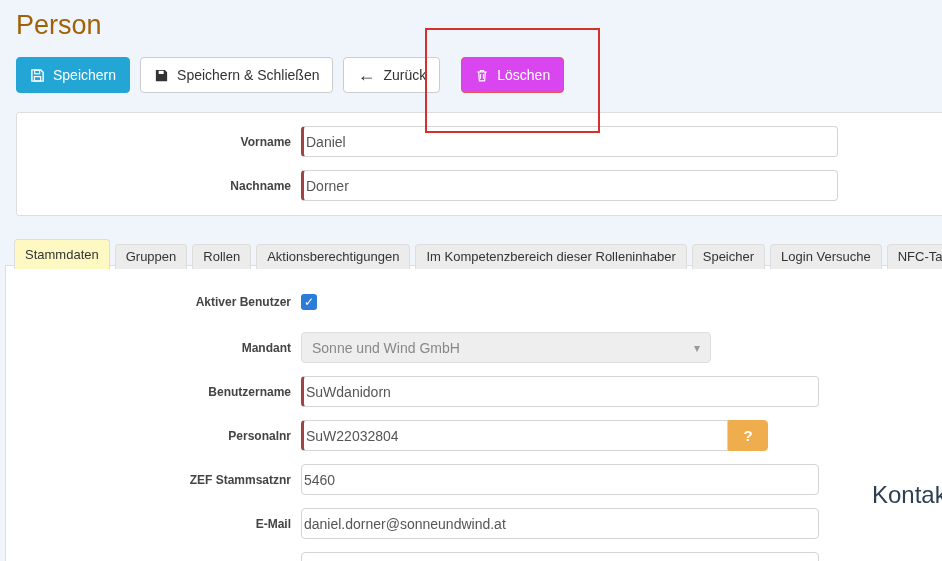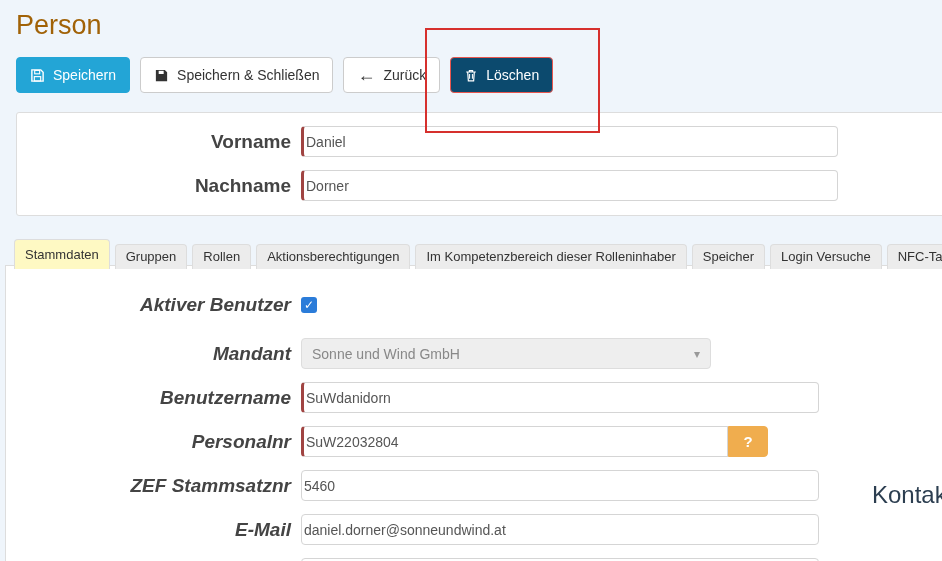--- a/index.html
+++ b/index.html
@@ -38,21 +38,21 @@
     border-radius: 4px;
     font-size: 14px;
     border: 1px solid transparent;
     cursor: pointer;
     box-sizing: border-box;
     white-space: nowrap;
     text-align: center;
   }
   .btn-primary { background: #23a5d6; color: #fff; border-color: #23a5d6; }
   .btn-default { background: #fff; color: #333; border-color: #ccc; }
-  .btn-danger  { background: #0c4a6e; color: #fff; border-color: #e8564e; }
+  .btn-danger  { background: #d946ef; color: #fff; border-color: #e8564e; margin-left: 11px; }
   .btn .arrow-glyph { font-size: 18px; font-weight: 600; color: #333; line-height: 1; }
   .annotation-box {
     position: absolute;
     left: 425px;
     top: 28px;
     width: 171px;
     height: 101px;
     border: 2px solid #d6302d;
     z-index: 10;
     pointer-events: none;
@@ -70,27 +70,27 @@
   }
   .form-row {
     display: flex;
     align-items: center;
     margin-bottom: 13px;
   }
   .form-row:last-child { margin-bottom: 0; }
   .form-label {
     text-align: right;
     font-weight: 700;
-    font-size: 19px;
+    font-size: 12px;
     color: #444;
     margin-right: 10px;
     flex: 0 0 auto;
   }
   .card .form-label { width: 274px; }
-  .panel .form-label { width: 285px; font-style: italic; }
+  .panel .form-label { width: 285px; }
   .text-input {
     height: 31px;
     box-sizing: border-box;
     border: 1px solid #d5d5d5;
     border-radius: 4px;
     font-size: 14px;
     color: #555;
     padding: 0 2px;
     font-family: "Liberation Sans", "DejaVu Sans", sans-serif;
     background: #fff;

